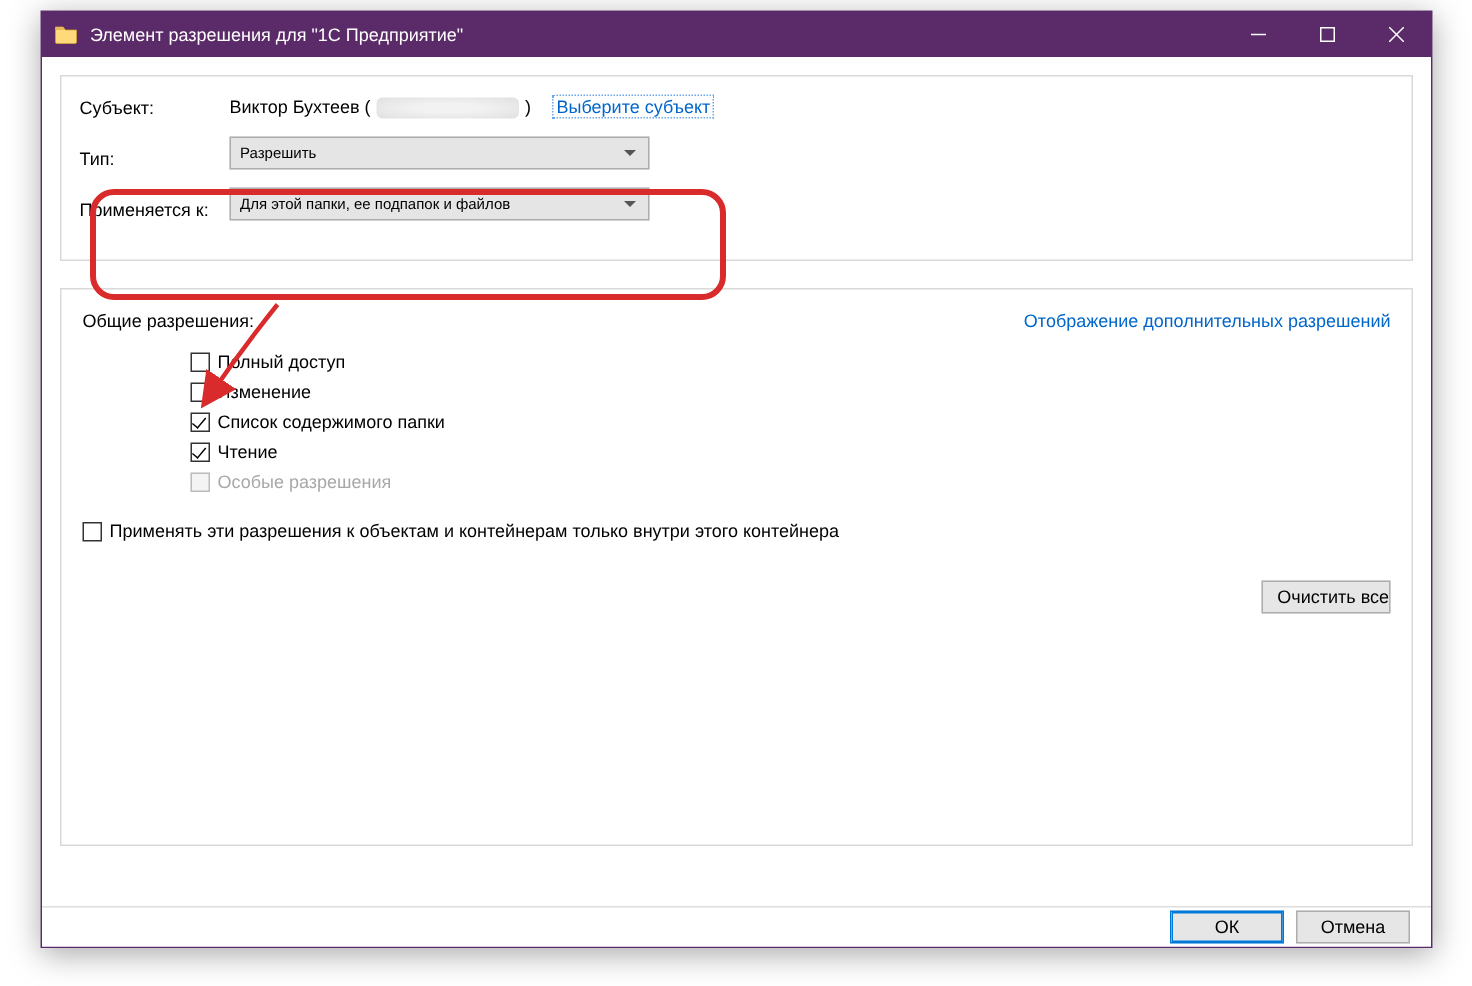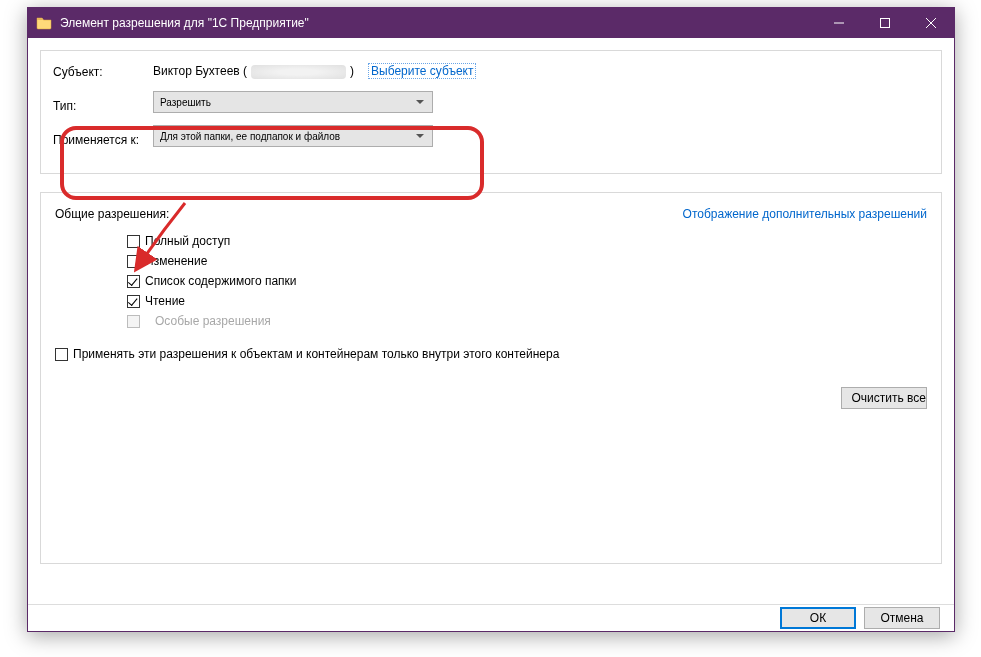--- a/index.html
+++ b/index.html
@@ -162,21 +162,21 @@
     content: "";
     width: 8px; height: 4px;
     border-left: 1.5px solid #000;
     border-bottom: 1.5px solid #000;
     transform: rotate(-50deg) translate(0px,-1px);
   }
   .chk.disabled {
     border-color: #bcbcbc;
     background: #f4f4f4;
   }
-  .perm-item.disabled { color: #a8a8a8; gap: 10px; }
+  .perm-item.disabled { color: #a8a8a8; }
 
   .apply-row {
     display: flex;
     align-items: center;
     margin-top: 16px;
   }
 
   .clear-btn {
     position: absolute;
     right: 14px; top: 194px;

